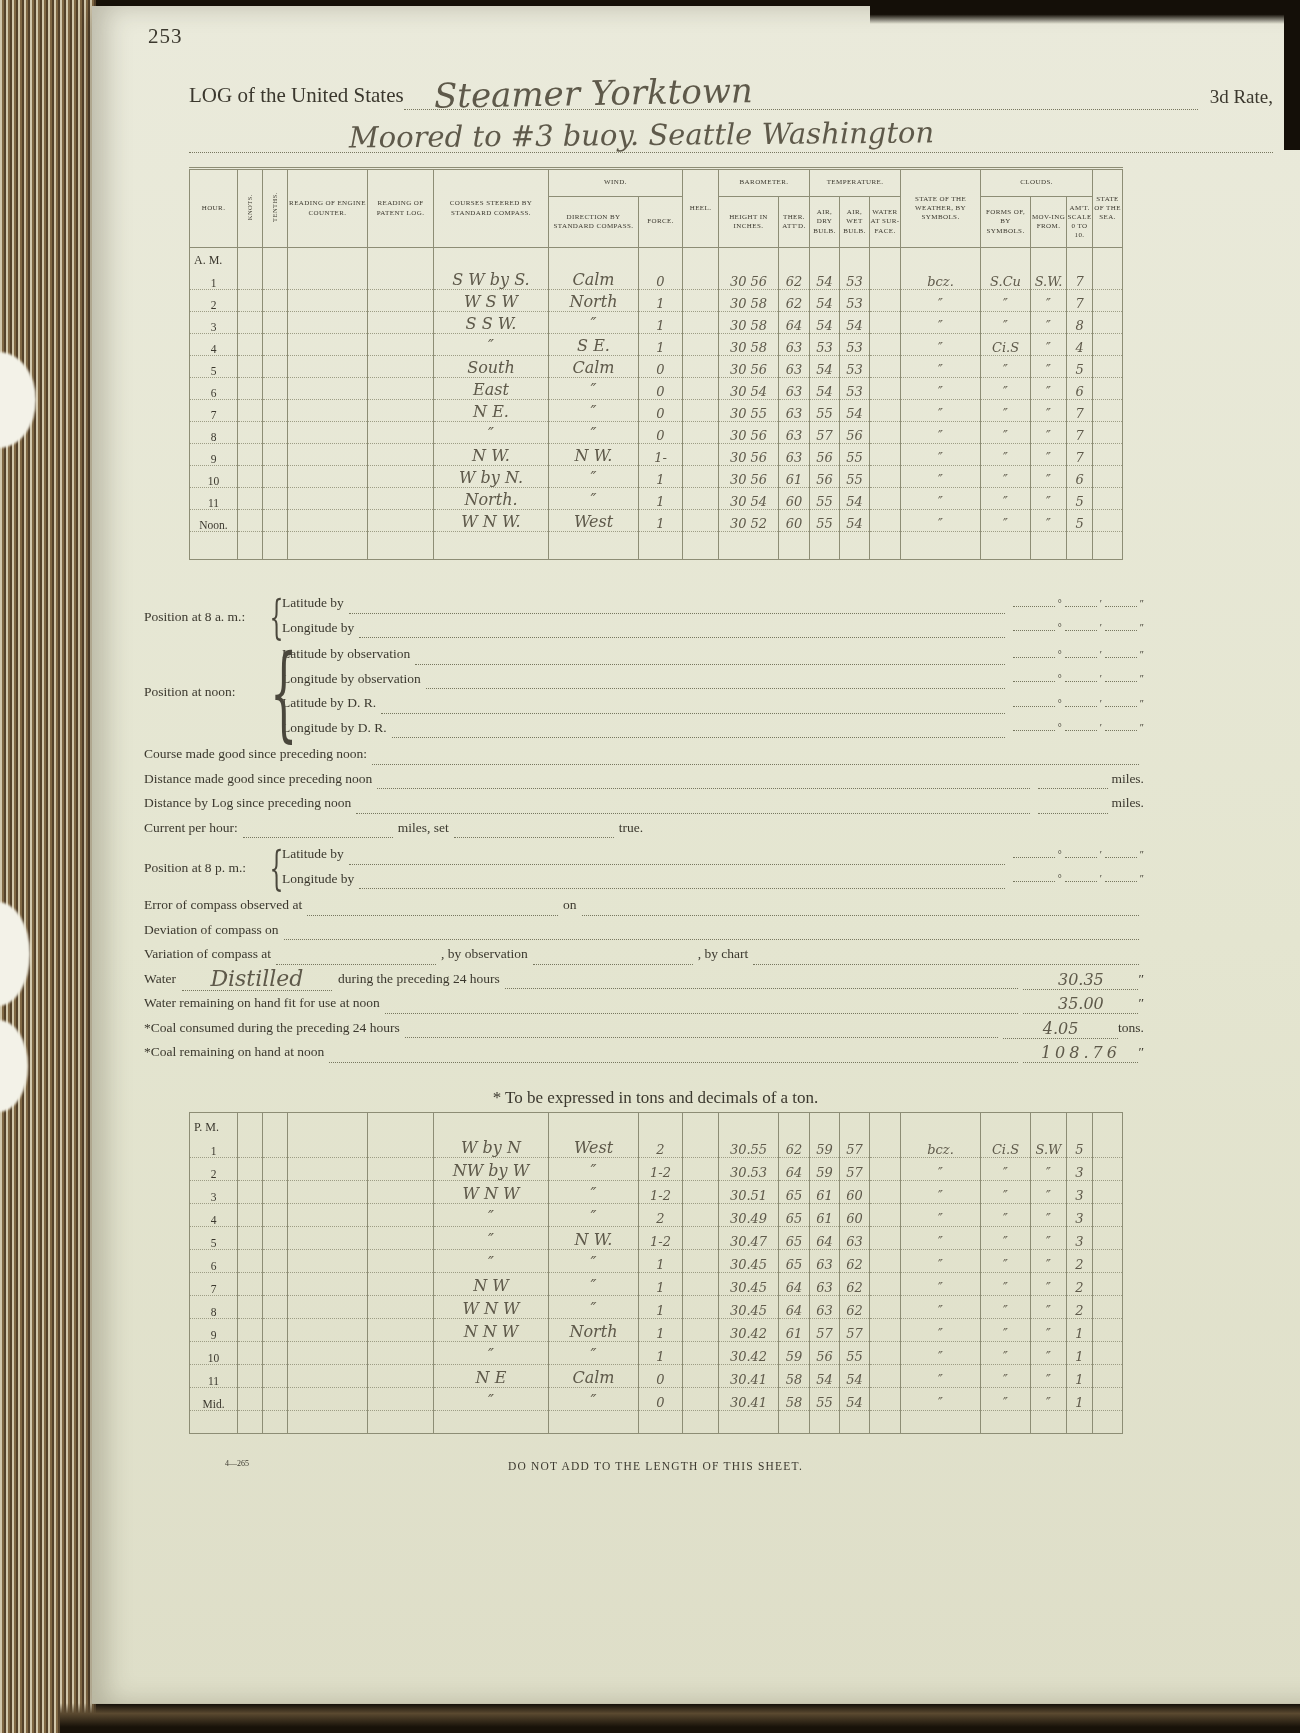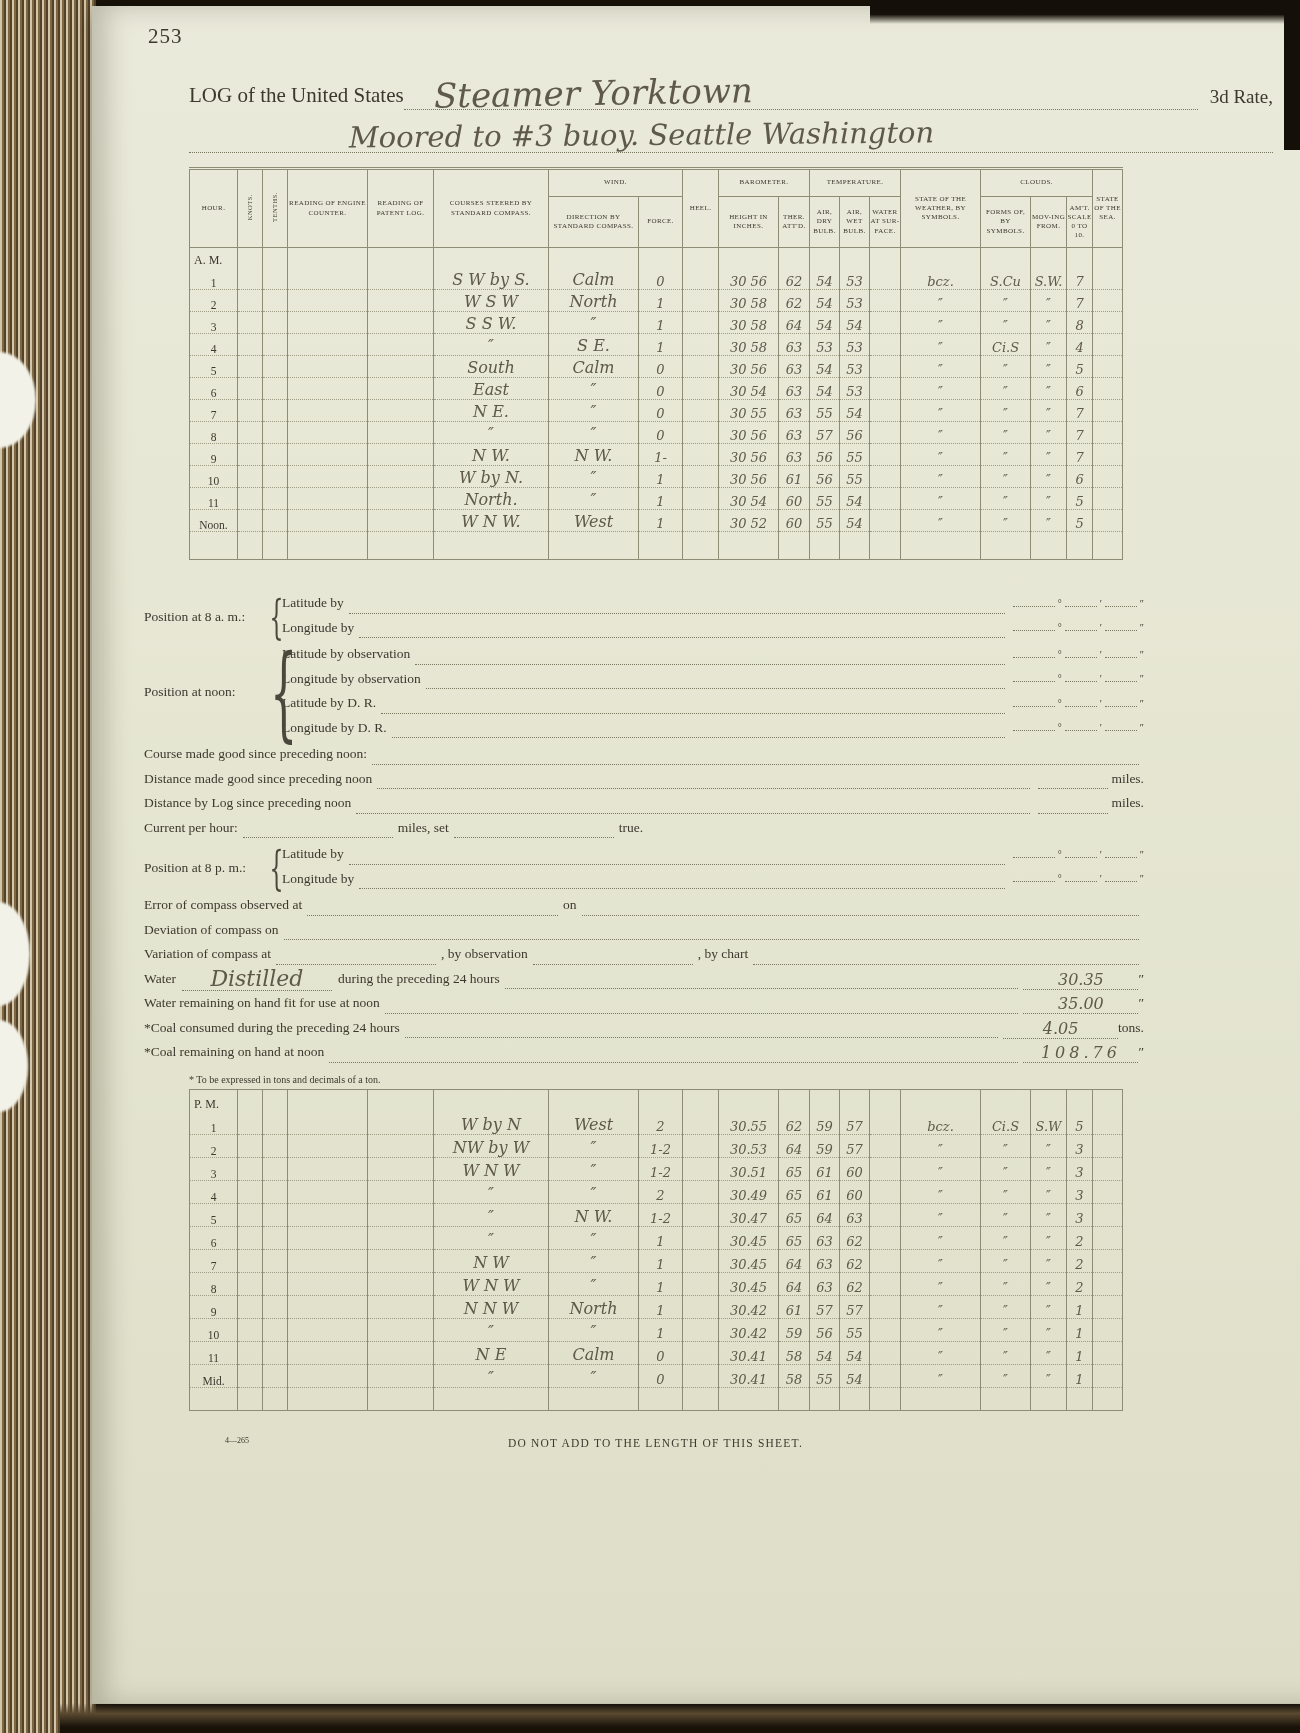--- a/index.html
+++ b/index.html
@@ -83,21 +83,21 @@
     font-family:"DejaVu Serif",serif;font-weight:200;width:16px;}
   .pbrace.big{font-size:86px;transform:scale(.5,1.2);}
   .plines{flex:1;}
   .hwval{font-family:"DejaVu Serif",serif;font-style:italic;font-size:16px;color:#5e594a;
     border-bottom:1px dotted #77775f;min-width:95px;text-align:center;padding:0 10px;flex:none;
     line-height:19px;}
   .hwword{font-family:"DejaVu Serif",serif;font-style:italic;font-size:22px;color:#5e594a;
     border-bottom:1px dotted #77775f;min-width:150px;text-align:center;flex:none;line-height:22px;
     margin:0 6px;}
   .unit{white-space:nowrap;padding-bottom:2px;}
-  .footnote{text-align:left;font-size:10px;margin-top:8px;width:933px;margin-left:45px;}
+  .footnote{text-align:center;font-size:17px;margin-top:22px;width:933px;margin-left:45px;}
   
   .footer{position:relative;margin:22px 0 0 97px;width:933px;text-align:center;}
   .footer .warn{font-size:11.5px;font-weight:normal;letter-spacing:1.2px;text-align:center;}
   .footer .code{position:absolute;left:36px;top:3px;font-size:8px;font-weight:normal;letter-spacing:0;}
   .nowrap{white-space:nowrap;padding-bottom:2px;}
 </style>
 </head>
 <body>
 
 <div class="book-edge"></div>

